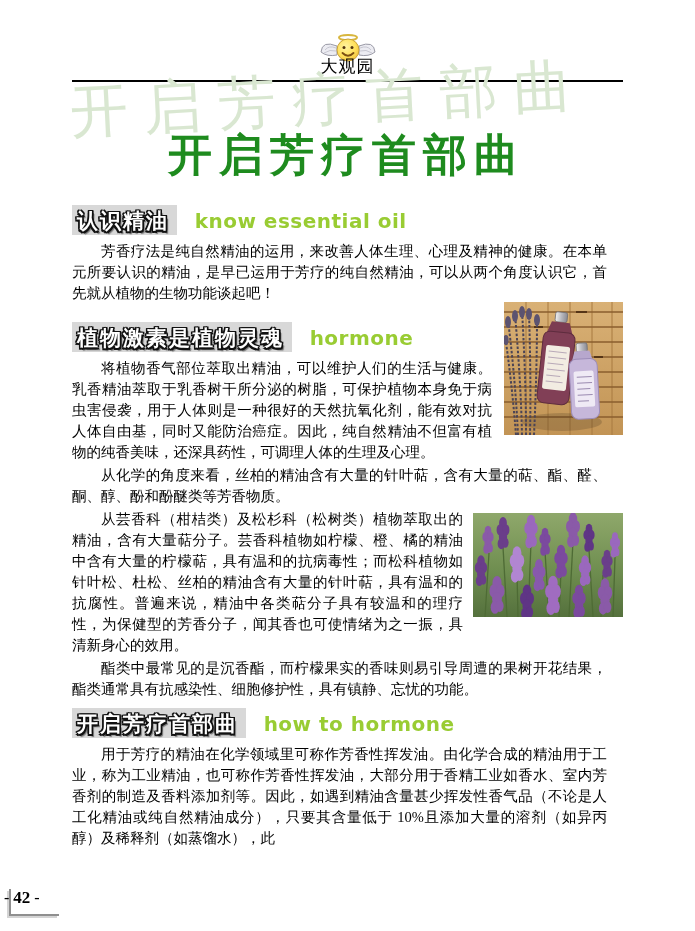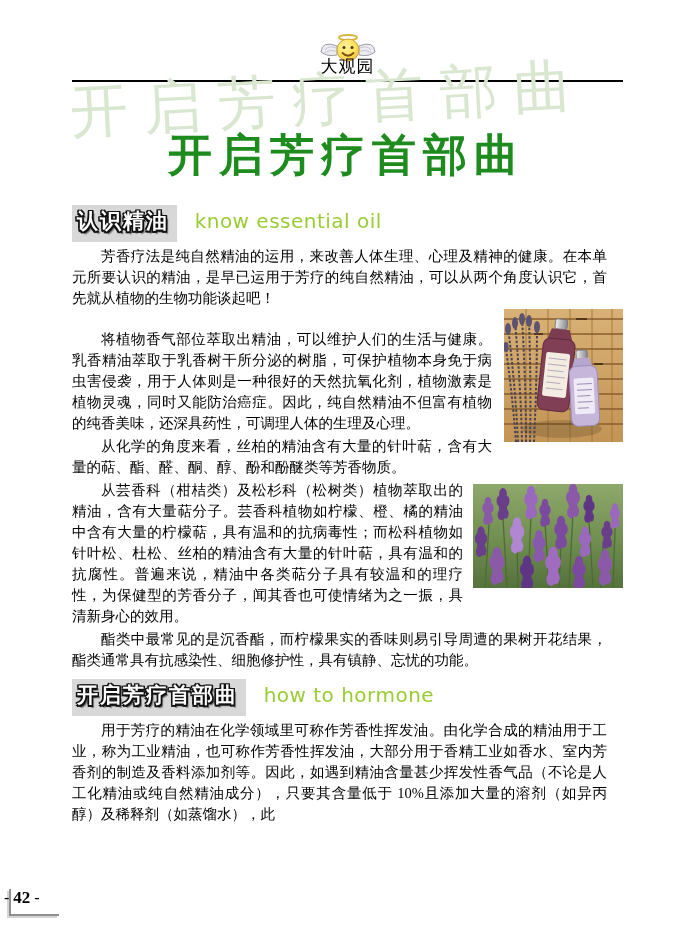--- a/index.html
+++ b/index.html
@@ -37,36 +37,36 @@
   }
   
   .content{
     position:absolute;left:72px;top:205px;width:551px;
     font-size:14.5px;line-height:21px;text-align:justify;
   }
   .sec-head{line-height:28px;margin:0 0 4px 0;white-space:nowrap;}
   .sec-head-zh{
     display:inline-block;
     background:#d8d8d8;
-    padding:2px 8px 7px 5px;
+    padding:2px 8px 0 5px;
     font-family:"DejaVu Sans","Liberation Sans",sans-serif;
     font-size:21px;font-weight:bold;letter-spacing:2px;
     color:#fff;
     text-shadow:
       -1.5px -1.5px 0 #111, 1.5px -1.5px 0 #111,
       -1.5px  1.5px 0 #111, 1.5px  1.5px 0 #111,
       -1.5px  0     0 #111, 1.5px  0     0 #111,
        0     -1.5px 0 #111, 0      1.5px 0 #111,
        2.5px  2.5px 1px #777;
   }
   .sec-head-en{
     display:inline-block;
     margin-left:14px;
     font-family:"DejaVu Sans","Liberation Sans",sans-serif;
-    font-size:20px;font-weight:normal;letter-spacing:0.5px;
+    font-size:20px;font-weight:bold;letter-spacing:0.5px;
     color:#99cc33;
   }
   .para{margin:2px 16px 0 0;text-indent:2em;}
   .gap-a{height:18px;}
   .gap-b{height:8px;}
   .photo1{float:right;width:119px;height:133px;margin:-20px 0 6px 12px;display:block;}
   .photo2{float:right;width:150px;height:104px;margin:4px 0 6px 10px;display:block;}
   
   .footer{position:absolute;top:888px;left:0;right:0;}
   .footer-inner{position:relative;display:inline-block;padding:0 4px;font-size:16px;}
@@ -198,21 +198,25 @@
           <g stroke="#9a8ab0" stroke-width="1">
             <line x1="9" y1="33" x2="24" y2="33"></line>
               <line x1="9" y1="39" x2="24" y2="39"></line>
             <line x1="9" y1="45" x2="22" y2="45"></line>
               <line x1="9" y1="51" x2="24" y2="51"></line>
             <line x1="9" y1="57" x2="20" y2="57"></line>
           </g>
         </g>
       </svg>
 
-      <p class="para">将植物香气部位萃取出精油，可以维护人们的生活与健康。乳香精油萃取于乳香树干所分泌的树脂，可保护植物本身免于病虫害侵袭，用于人体则是一种很好的天然抗氧化剂，植物激素是植物灵魂，同时又能防治癌症。因此，纯自然精油不但富有植物的纯香美味，还深具药性，可调理人体的生理及心理。</p>
+      <div class="sec-head">
+        <span class="sec-head-zh">植物激素是植物灵魂</span>
+        <span class="sec-head-en">hormone</span>
+      </div>
+      <p class="para">将植物香气部位萃取出精油，可以维护人们的生活与健康。乳香精油萃取于乳香树干所分泌的树脂，可保护植物本身免于病虫害侵袭，用于人体则是一种很好的天然抗氧化剂，能有效对抗人体自由基，同时又能防治癌症。因此，纯自然精油不但富有植物的纯香美味，还深具药性，可调理人体的生理及心理。</p>
       <p class="para">从化学的角度来看，丝柏的精油含有大量的针叶萜，含有大量的萜、酯、醛、酮、醇、酚和酚醚类等芳香物质。</p>
 
       <div>
         <svg class="photo2" viewBox="0 0 150 104" preserveAspectRatio="none">
           <defs>
             <linearGradient id="fieldGrad" x1="0" y1="0" x2="0" y2="1">
               <stop offset="0%" stop-color="#8fa86b"></stop>
                 <stop offset="55%" stop-color="#6f8e50"></stop>
                 <stop offset="100%" stop-color="#55713d"></stop>
             </linearGradient>

